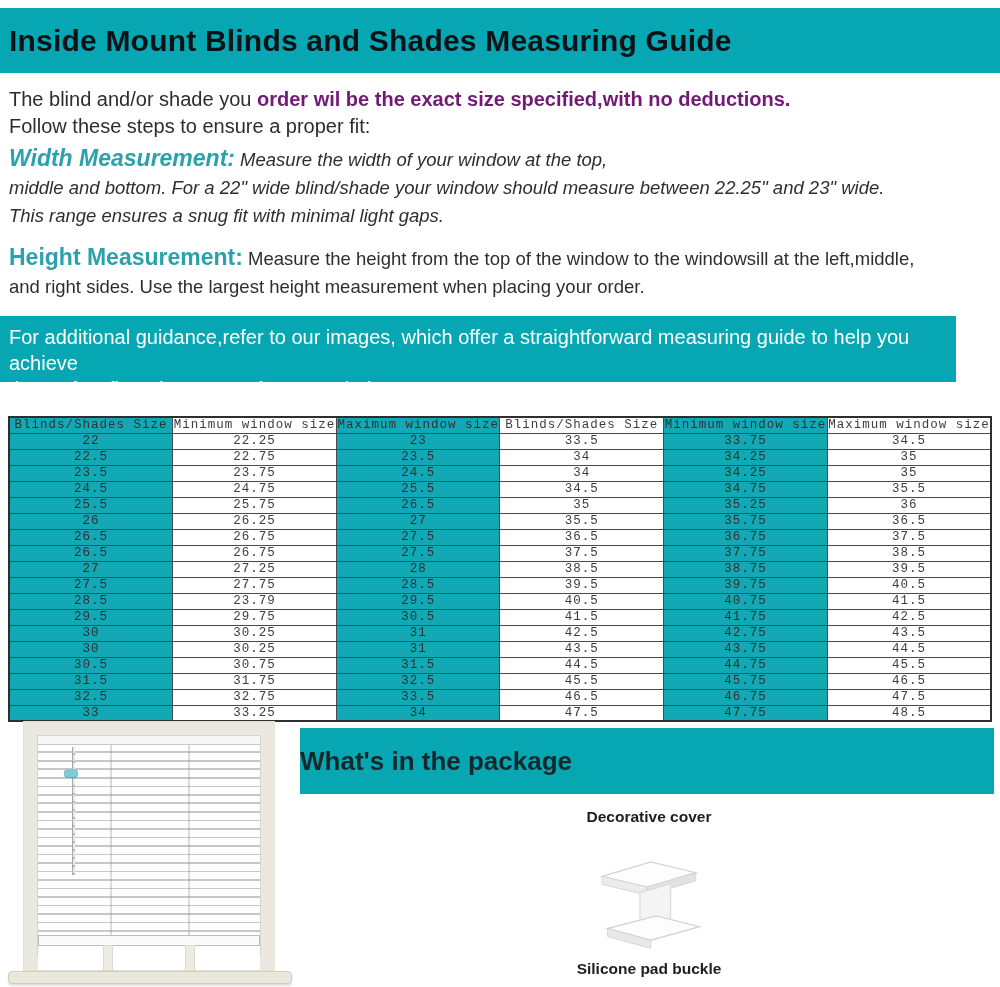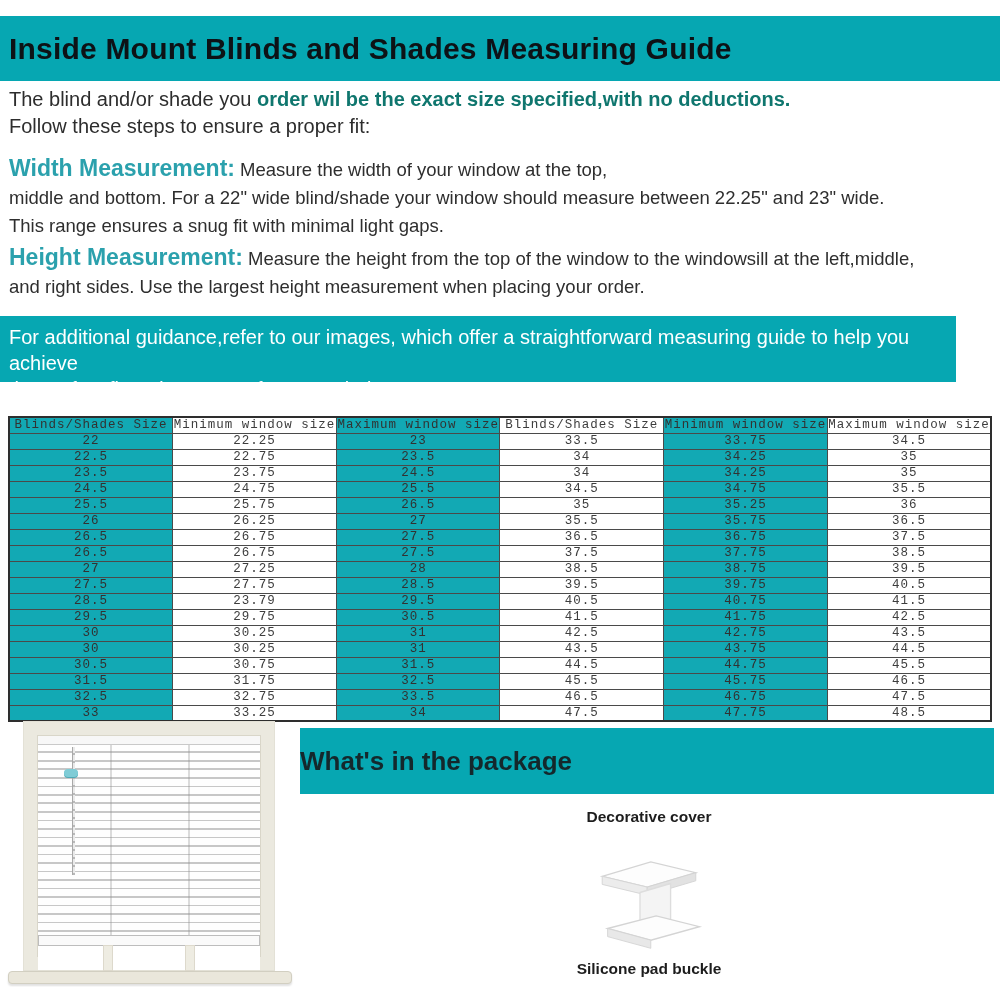--- a/index.html
+++ b/index.html
@@ -4,34 +4,34 @@
 <style>
   * { margin:0; padding:0; box-sizing:border-box; }
   html,body { background:#fff; }
   .page {
     position:relative; width:1000px; height:987px; overflow:hidden;
     background:#fff; font-family:"Liberation Sans", sans-serif; color:#2c2c2c;
   }
 
   
   .header-banner {
-    position:absolute; top:16px; left:0; width:1000px; height:65px;
+    position:absolute; top:8px; left:0; width:1000px; height:65px;
     background:#06a7b2; display:flex; align-items:center;
   }
   .header-banner h1 {
     font-size:30px; font-weight:700; color:#0d1216; padding-left:9px; letter-spacing:.2px;
   }
 
   
   .intro { position:absolute; top:86px; left:9px; width:985px; font-size:20px; line-height:27px; color:#2d2d2d; }
-  .intro b { font-weight:700; color:#0f766e; }
+  .intro b { font-weight:700; color:#701a75; }
 
   
   .section { position:absolute; left:9px; width:988px; font-size:18.5px; line-height:28px; color:#2e2e2e; }
-  .section-width  { top:154px; }
+  .section-width  { top:144px;font-style:italic; }
   .section-height { top:243px; }
   .sec-label { color:#2ba1ad; font-weight:700; font-size:23px; }
 
   
   .guidance-banner {
     position:absolute; top:316px; left:0; width:956px; height:66px;
     background:#06a7b2; color:#ffffff; font-weight:400; font-size:20px;
     line-height:26px; padding:8px 9px;
   }
 

